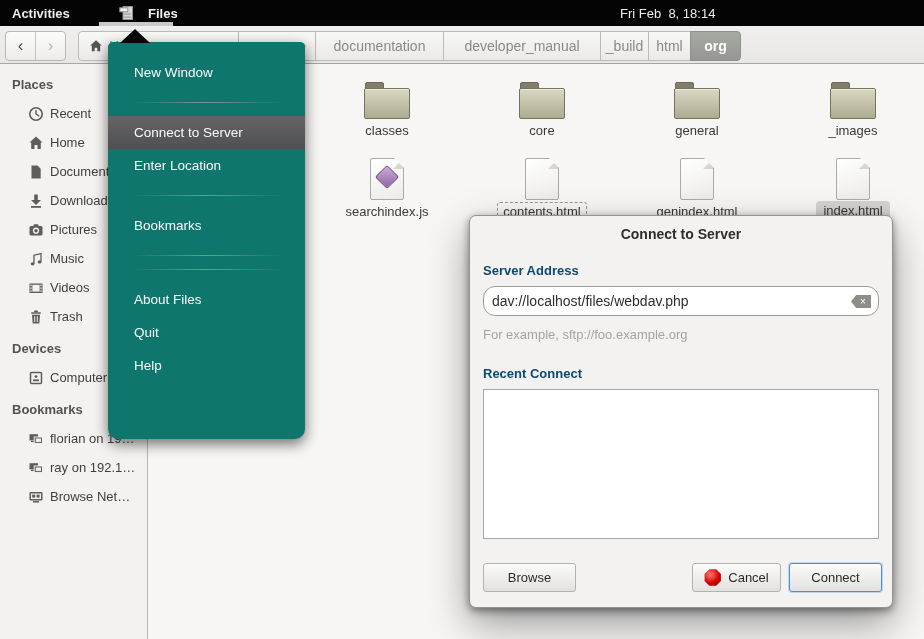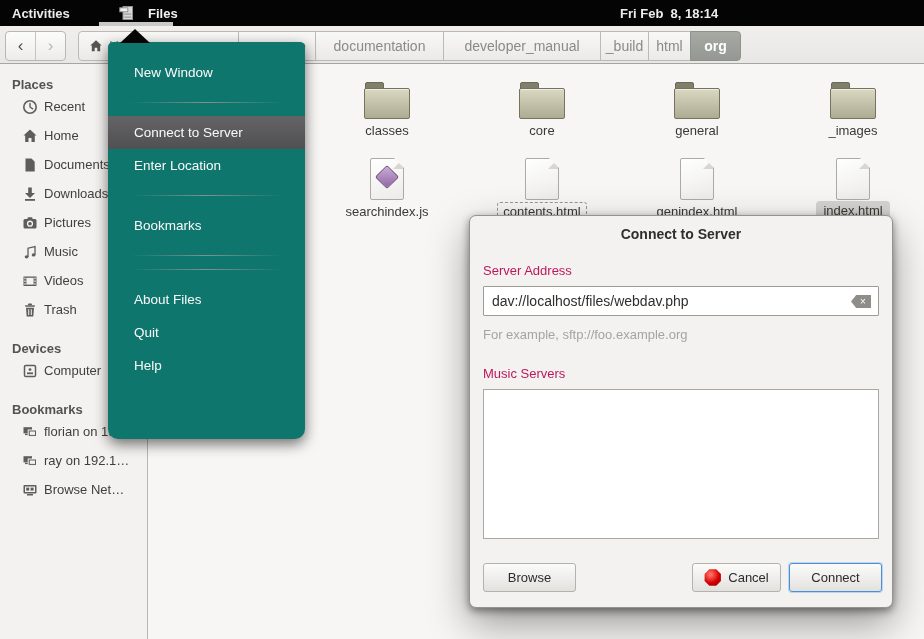--- a/index.html
+++ b/index.html
@@ -5,21 +5,21 @@
   html,body{margin:0;padding:0;}
   body{width:924px;height:639px;position:relative;overflow:hidden;
        font-family:"Liberation Sans",sans-serif;background:#f7f6f5;}
   
   .topbar{position:absolute;left:0;top:0;width:924px;height:26px;background:#040404;z-index:30;}
   .topbar .activities{position:absolute;left:12px;top:0;height:26px;display:flex;align-items:center;
        color:#ebebeb;font-weight:bold;font-size:13px;}
   .topbar .appbtn{position:absolute;left:119px;top:0;height:26px;display:flex;align-items:center;gap:13px;
        color:#f2f2f2;font-weight:bold;font-size:13px;}
   .topbar .clock{position:absolute;left:620px;top:0;height:26px;display:flex;align-items:center;
-       color:#ececec;font-weight:bold;font-size:13px;white-space:pre;}
+       color:#ececec;font-weight:normal;font-size:13px;white-space:pre;}
   .app-open-bar{position:absolute;left:99px;top:22px;width:74px;height:4px;background:#c9c9c9;}
   
   .toolbar{position:absolute;left:0;top:26px;width:924px;height:38px;
        background:linear-gradient(#f0efee,#e8e7e5);border-bottom:1px solid #a7a5a2;box-sizing:border-box;}
   .navgroup{position:absolute;left:5px;top:5px;width:61px;height:30px;display:flex;
        border:1px solid #b9b7b4;border-radius:4px;background:linear-gradient(#fcfcfb,#edecea);box-sizing:border-box;}
   .navbtn{flex:1;display:flex;align-items:center;justify-content:center;font-size:17px;color:#4c4b47;}
   .navbtn.fwd{border-left:1px solid #c6c4c1;color:#b9b7b3;}
   .crumb{position:absolute;top:5px;height:30px;border:1px solid #bcbab6;box-sizing:border-box;
        background:linear-gradient(#f8f8f7,#ebeae8);display:flex;align-items:center;justify-content:center;
@@ -27,21 +27,21 @@
   .crumb.first{border-radius:4px 0 0 4px;justify-content:flex-start;padding-left:10px;gap:6px;}
   .crumb.partial{justify-content:flex-end;padding-right:9px;}
   .crumb.current{background:linear-gradient(#a7a9a3,#959792);border-color:#8f918c;color:#fff;
        font-weight:bold;border-radius:0 4px 4px 0;}
   
   .sidebar{position:absolute;left:0;top:64px;bottom:0;width:148px;background:#f3f2f0;
        border-right:1px solid #b9b7b4;box-sizing:border-box;padding-top:6px;overflow:hidden;}
   .s-hdr{height:29px;display:flex;align-items:center;padding-left:12px;font-weight:bold;
        font-size:13px;color:#55534f;white-space:nowrap;}
   .s-hdr.sub{margin-top:3px;}
-  .s-item{height:29px;display:flex;padding-left:22px;font-size:13px;color:#403f3b;
+  .s-item{height:29px;display:flex;align-items:center;padding-left:28px;font-size:13px;color:#403f3b;
        gap:6px;white-space:nowrap;}
   .s-ic{width:16px;height:16px;flex:0 0 16px;display:inline-flex;}
   
   .tile{position:absolute;width:130px;display:flex;flex-direction:column;align-items:center;}
   .fname{margin-top:4px;font-size:13px;color:#3a3936;line-height:16px;text-align:center;}
   .fname.focused{border:1px dashed #98968f;border-radius:3px;padding:1px 5px;margin-top:2px;}
   .fname.selected{background:#d5d3d0;border-radius:4px;padding:2px 7px;margin-top:1px;}
   .folder-icon{width:46px;height:37px;position:relative;}
   .folder-tab{position:absolute;left:1px;top:0;width:19px;height:10px;background:#80806a;
        border:1px solid #6b6b58;border-radius:2px 2px 0 0;box-sizing:border-box;}
@@ -65,23 +65,23 @@
   .mitem{height:33px;display:flex;align-items:center;padding-left:26px;font-size:13.5px;color:#fafafa;}
   .mitem.hl{background:linear-gradient(#646466,#505052);}
   .msep{height:1px;margin:13px 22px;
        background:linear-gradient(to right,rgba(120,120,120,0),rgba(150,150,150,.85),rgba(120,120,120,0));}
   
   .dialog{position:absolute;left:469px;top:215px;width:424px;height:393px;background:#f3f2f0;
        border:1px solid #95938f;border-radius:7px;box-sizing:border-box;z-index:50;
        box-shadow:0 3px 9px rgba(0,0,0,.45),0 16px 40px rgba(0,0,0,.38);}
   .dlg-title{position:absolute;left:0;top:10px;width:100%;text-align:center;
        font-weight:bold;font-size:14px;color:#2f2e2b;}
-  .dlg-lbl{position:absolute;left:13px;font-weight:normal;font-size:13px;color:#be185d;}
+  .dlg-lbl{position:absolute;left:13px;font-weight:bold;font-size:13px;color:#0c4a6e;}
   .entry{position:absolute;left:13px;top:70px;width:396px;height:30px;box-sizing:border-box;
-       border:1px solid #9e9c99;border-radius:1px;background:#fff;font-family:"Liberation Sans",sans-serif;
+       border:1px solid #9e9c99;border-radius:12px;background:#fff;font-family:"Liberation Sans",sans-serif;
        font-size:14px;color:#2f2e2b;padding:0 30px 0 8px;outline:none;}
   .clear-ic{position:absolute;left:381px;top:79px;width:20px;height:13px;background:#8f8d89;
        clip-path:polygon(26% 0,100% 0,100% 100%,26% 100%,0 50%);color:#fff;font-size:10px;
        display:flex;align-items:center;justify-content:center;padding-left:4px;box-sizing:border-box;}
   .hint{position:absolute;left:13px;top:111px;font-size:13px;color:#a5a49f;}
   .listbox{position:absolute;left:13px;top:173px;width:396px;height:150px;background:#fff;
        border:1px solid #a9a8a5;box-sizing:border-box;}
   .gbtn{position:absolute;top:347px;height:29px;background:linear-gradient(#fbfbfa,#e2e1de);
        border:1px solid #b4b2ad;border-radius:3px;box-sizing:border-box;font-size:13px;color:#2c2b28;
        display:flex;align-items:center;justify-content:center;gap:7px;}
@@ -335,21 +335,21 @@
   <div class="mitem">Quit</div>
   <div class="mitem">Help</div>
 </div>
 
 <div class="dialog">
   <div class="dlg-title">Connect to Server</div>
   <div class="dlg-lbl" style="top:47px;">Server Address</div>
   <input class="entry" type="text" value="dav://localhost/files/webdav.php" style="">
   <span class="clear-ic">×</span>
   <div class="hint">For example, sftp://foo.example.org</div>
-  <div class="dlg-lbl" style="top:150px;">Music Servers</div>
+  <div class="dlg-lbl" style="top:150px;">Recent Connect</div>
   <div class="listbox"></div>
   <div class="gbtn" style="left:13px;width:93px;">
     <span>Browse</span>
   </div>
   <div class="gbtn" style="left:222px;width:89px;">
     <span class="stop-ic"></span>
     <span>Cancel</span>
   </div>
   <div class="gbtn connect" style="left:319px;width:93px;">
     <span>Connect</span>

